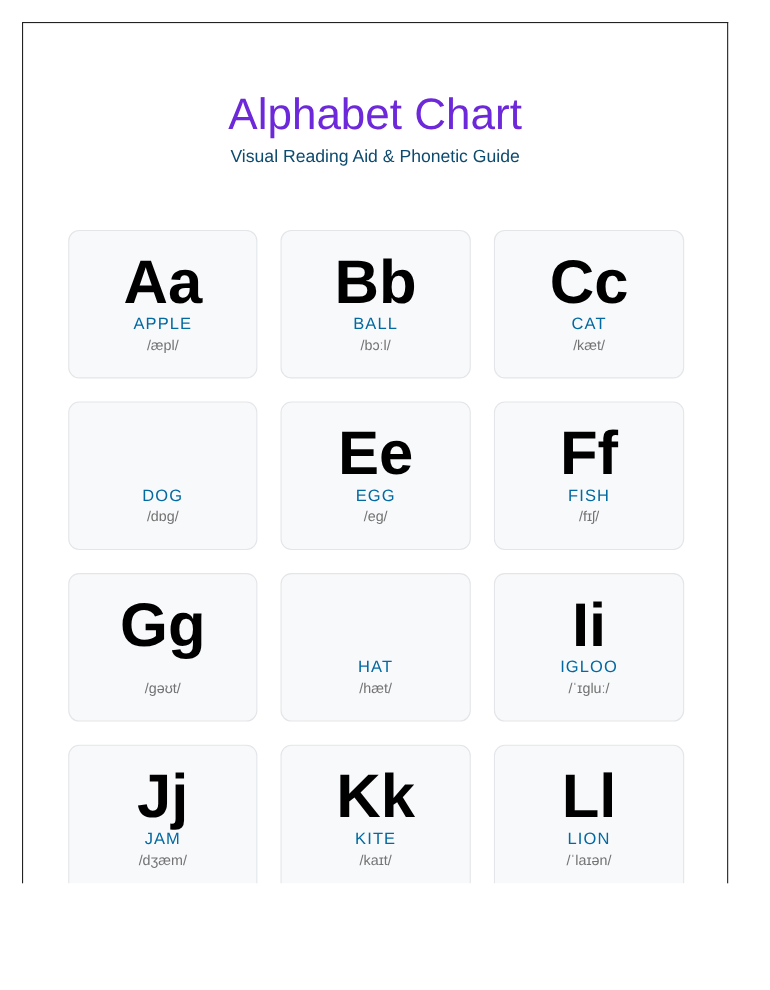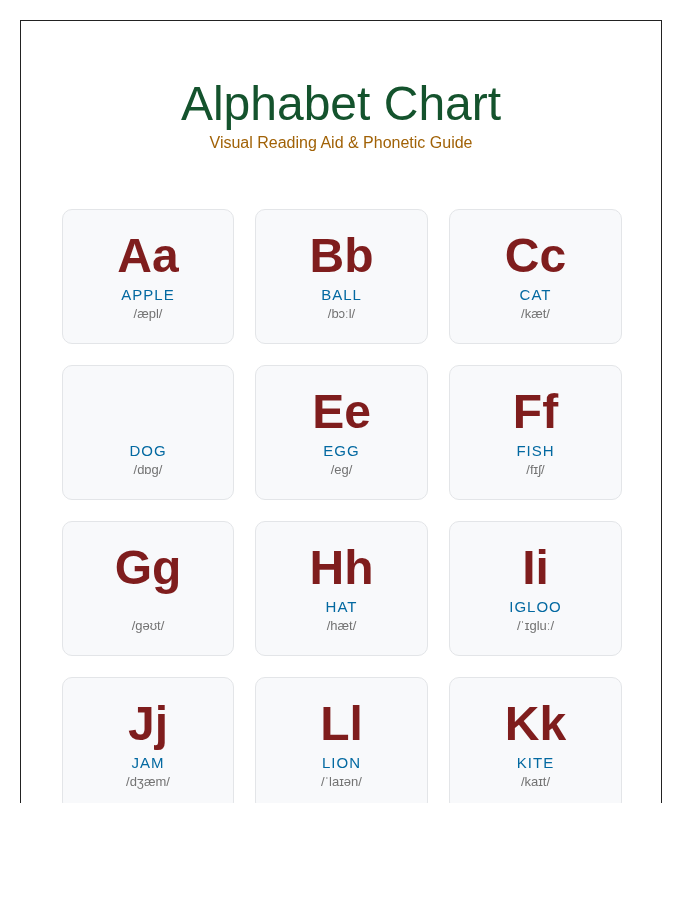--- a/index.html
+++ b/index.html
@@ -23,35 +23,35 @@
       background: #fff;
       box-sizing: content-box;
     }
     .title {
       position: absolute;
       left: 0;
       right: 0;
       top: 60px;
       text-align: center;
       font-family: "Liberation Sans", sans-serif;
-      font-size: 48px;
+      font-size: 40px;
       font-weight: 400;
-      color: #14532d;
+      color: #6d28d9;
       line-height: 46px;
       margin: 0;
     }
     .subtitle {
       position: absolute;
       left: 0;
       right: 0;
       top: 112px;
       text-align: center;
       font-family: "Liberation Sans", sans-serif;
       font-size: 16px;
-      color: #a16207;
+      color: #0c4a6e;
       line-height: 20px;
       margin: 0;
     }
     .grid {
       position: absolute;
       left: 41px;
       top: 188px;
       width: 560px;
       display: grid;
       grid-template-columns: 172px 173px 173px;
@@ -65,23 +65,23 @@
       border-radius: 10px;
       text-align: center;
       box-sizing: border-box;
       font-family: "Liberation Sans", sans-serif;
       position: relative;
     }
     .letter {
       position: absolute;
       left: 0; right: 0;
       top: 22px;
-      font-size: 48px;
+      font-size: 56px;
       font-weight: 700;
-      color: #7f1d1d;
+      color: #000000;
       line-height: 48px;
     }
     .word {
       position: absolute;
       left: 0; right: 0;
       top: 76px;
       font-size: 15px;
       letter-spacing: 1px;
       color: #0369a1;
       line-height: 18px;
@@ -131,38 +131,37 @@
     <div class="card">
       <div class="letter">Ff</div>
       <div class="word">FISH</div>
       <div class="phon">/fɪʃ/</div>
     </div>
     <div class="card">
       <div class="letter">Gg</div>
       <div class="phon">/gəʊt/</div>
     </div>
     <div class="card">
-      <div class="letter">Hh</div>
       <div class="word">HAT</div>
       <div class="phon">/hæt/</div>
     </div>
     <div class="card">
       <div class="letter">Ii</div>
       <div class="word">IGLOO</div>
       <div class="phon">/ˈɪgluː/</div>
     </div>
     <div class="card">
       <div class="letter">Jj</div>
       <div class="word">JAM</div>
       <div class="phon">/dʒæm/</div>
     </div>
     <div class="card">
+      <div class="letter">Kk</div>
+      <div class="word">KITE</div>
+      <div class="phon">/kaɪt/</div>
+    </div>
+    <div class="card">
       <div class="letter">Ll</div>
       <div class="word">LION</div>
       <div class="phon">/ˈlaɪən/</div>
-    </div>
-    <div class="card">
-      <div class="letter">Kk</div>
-      <div class="word">KITE</div>
-      <div class="phon">/kaɪt/</div>
     </div>
   </div>
 </div>
 
 </body></html>

